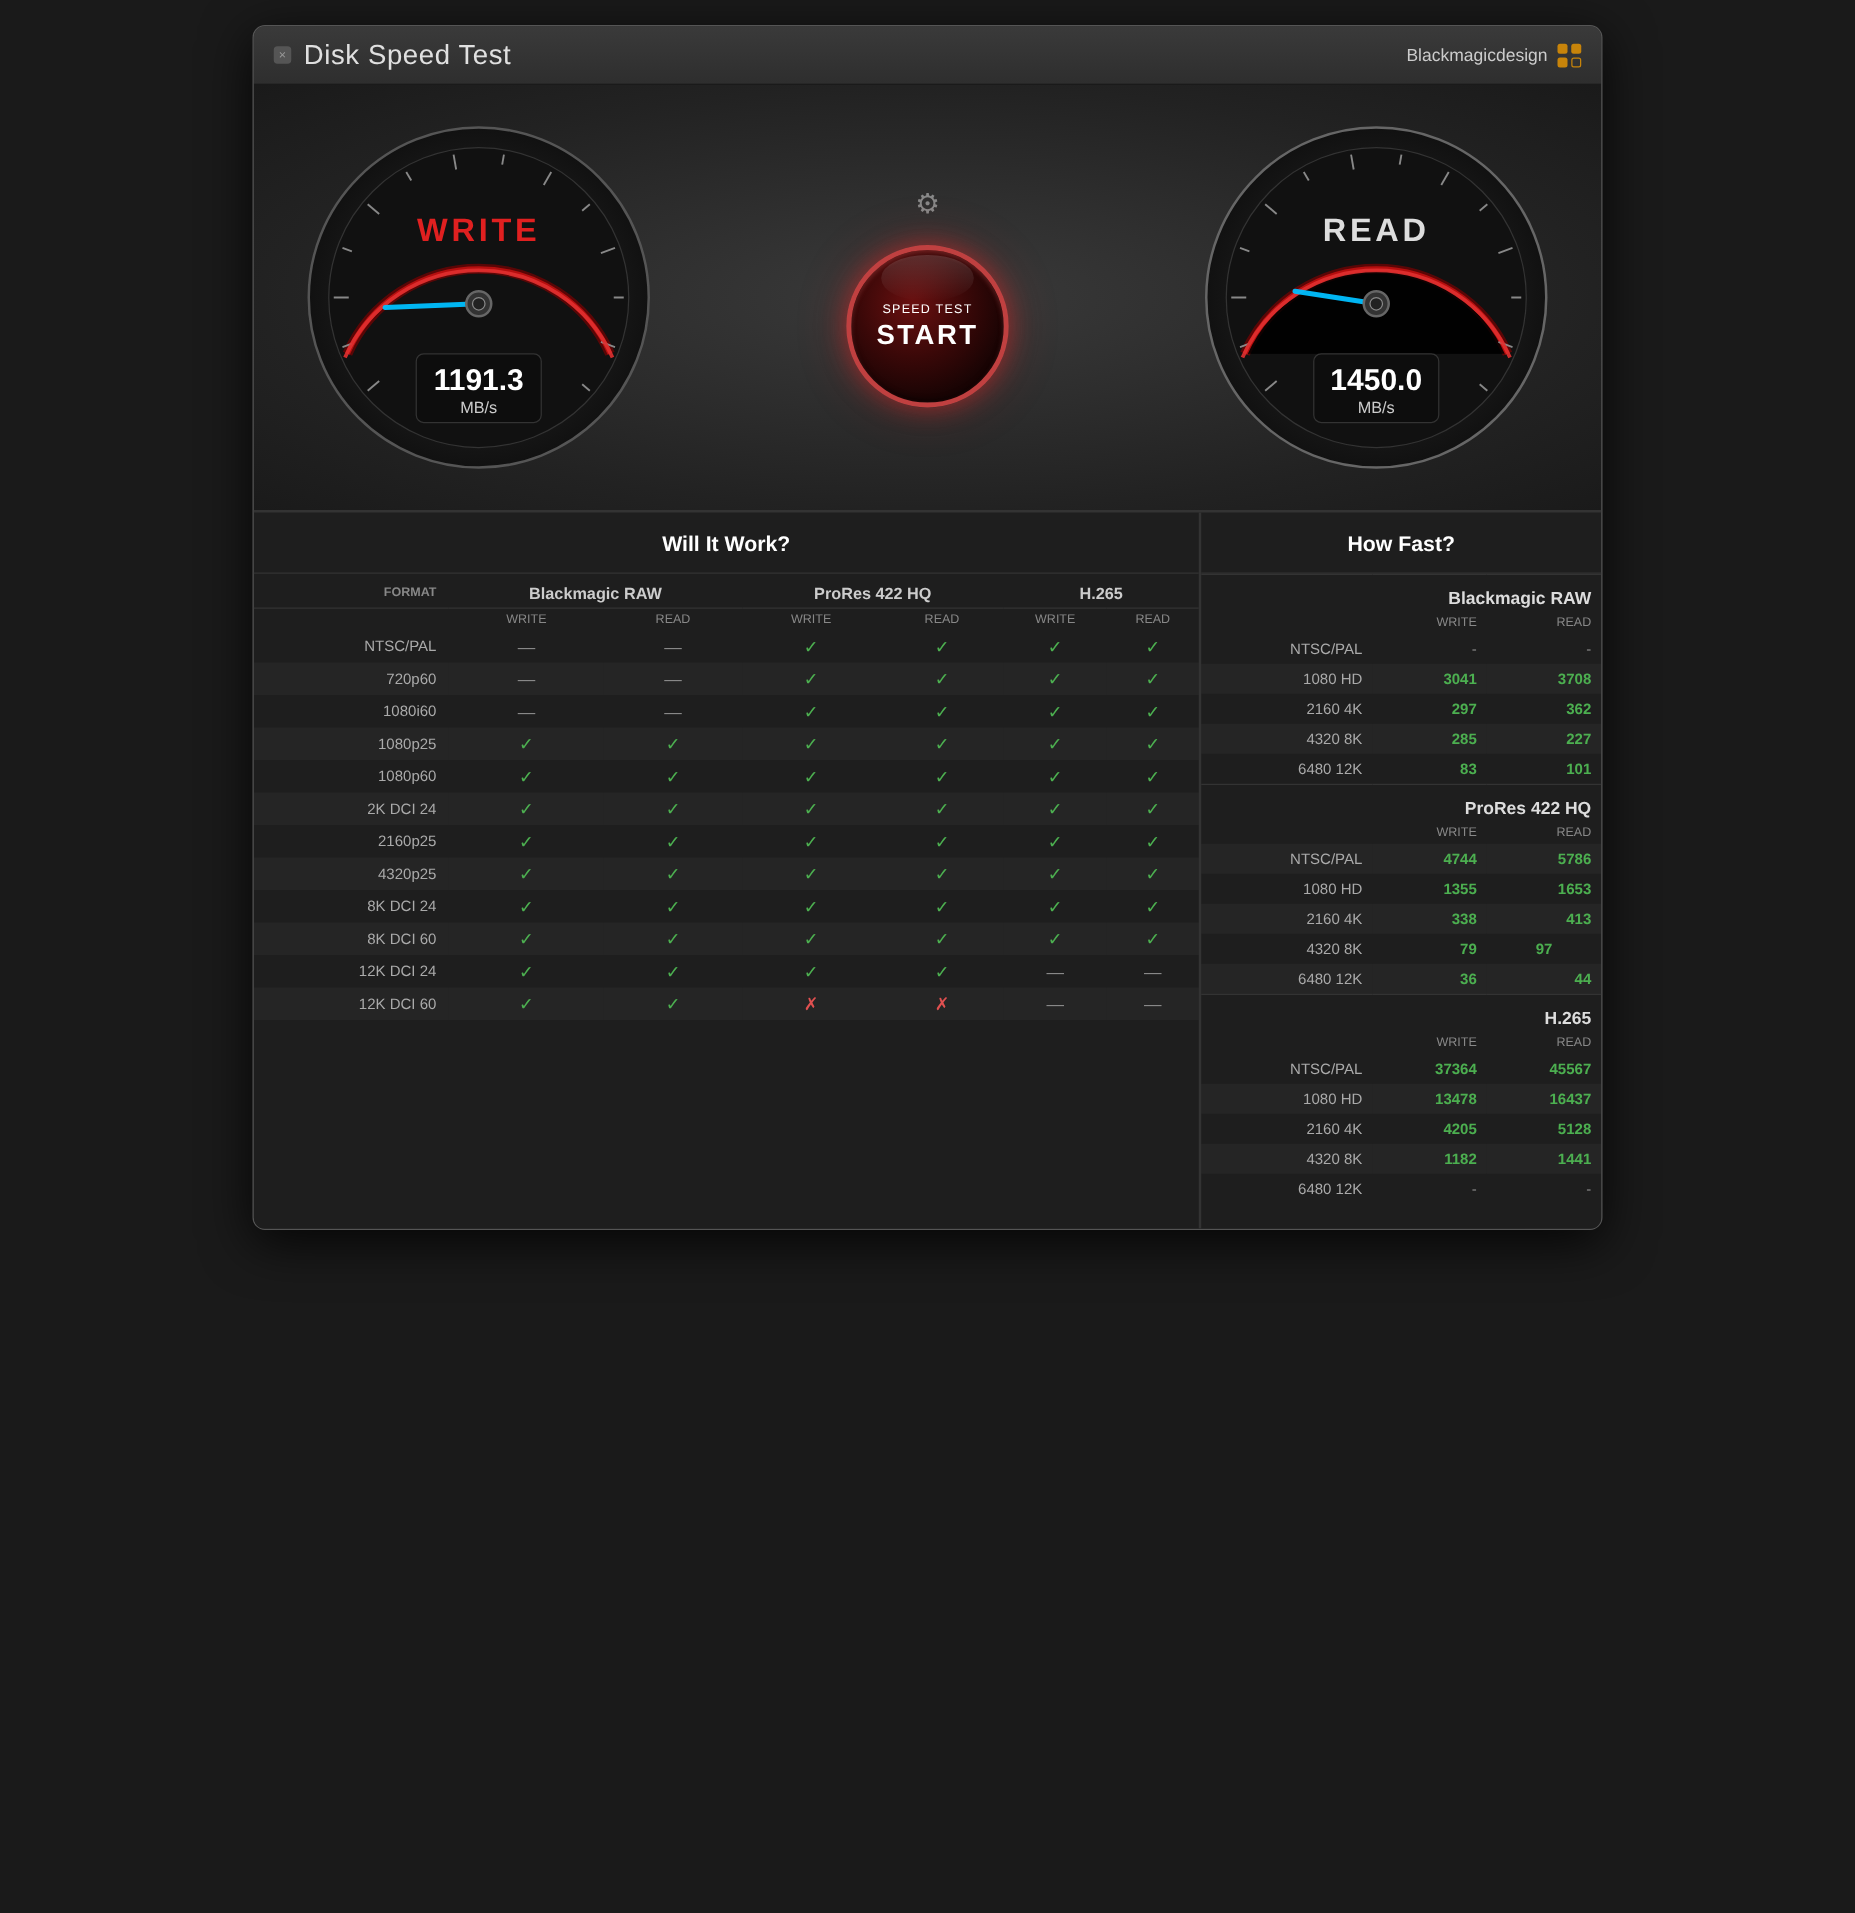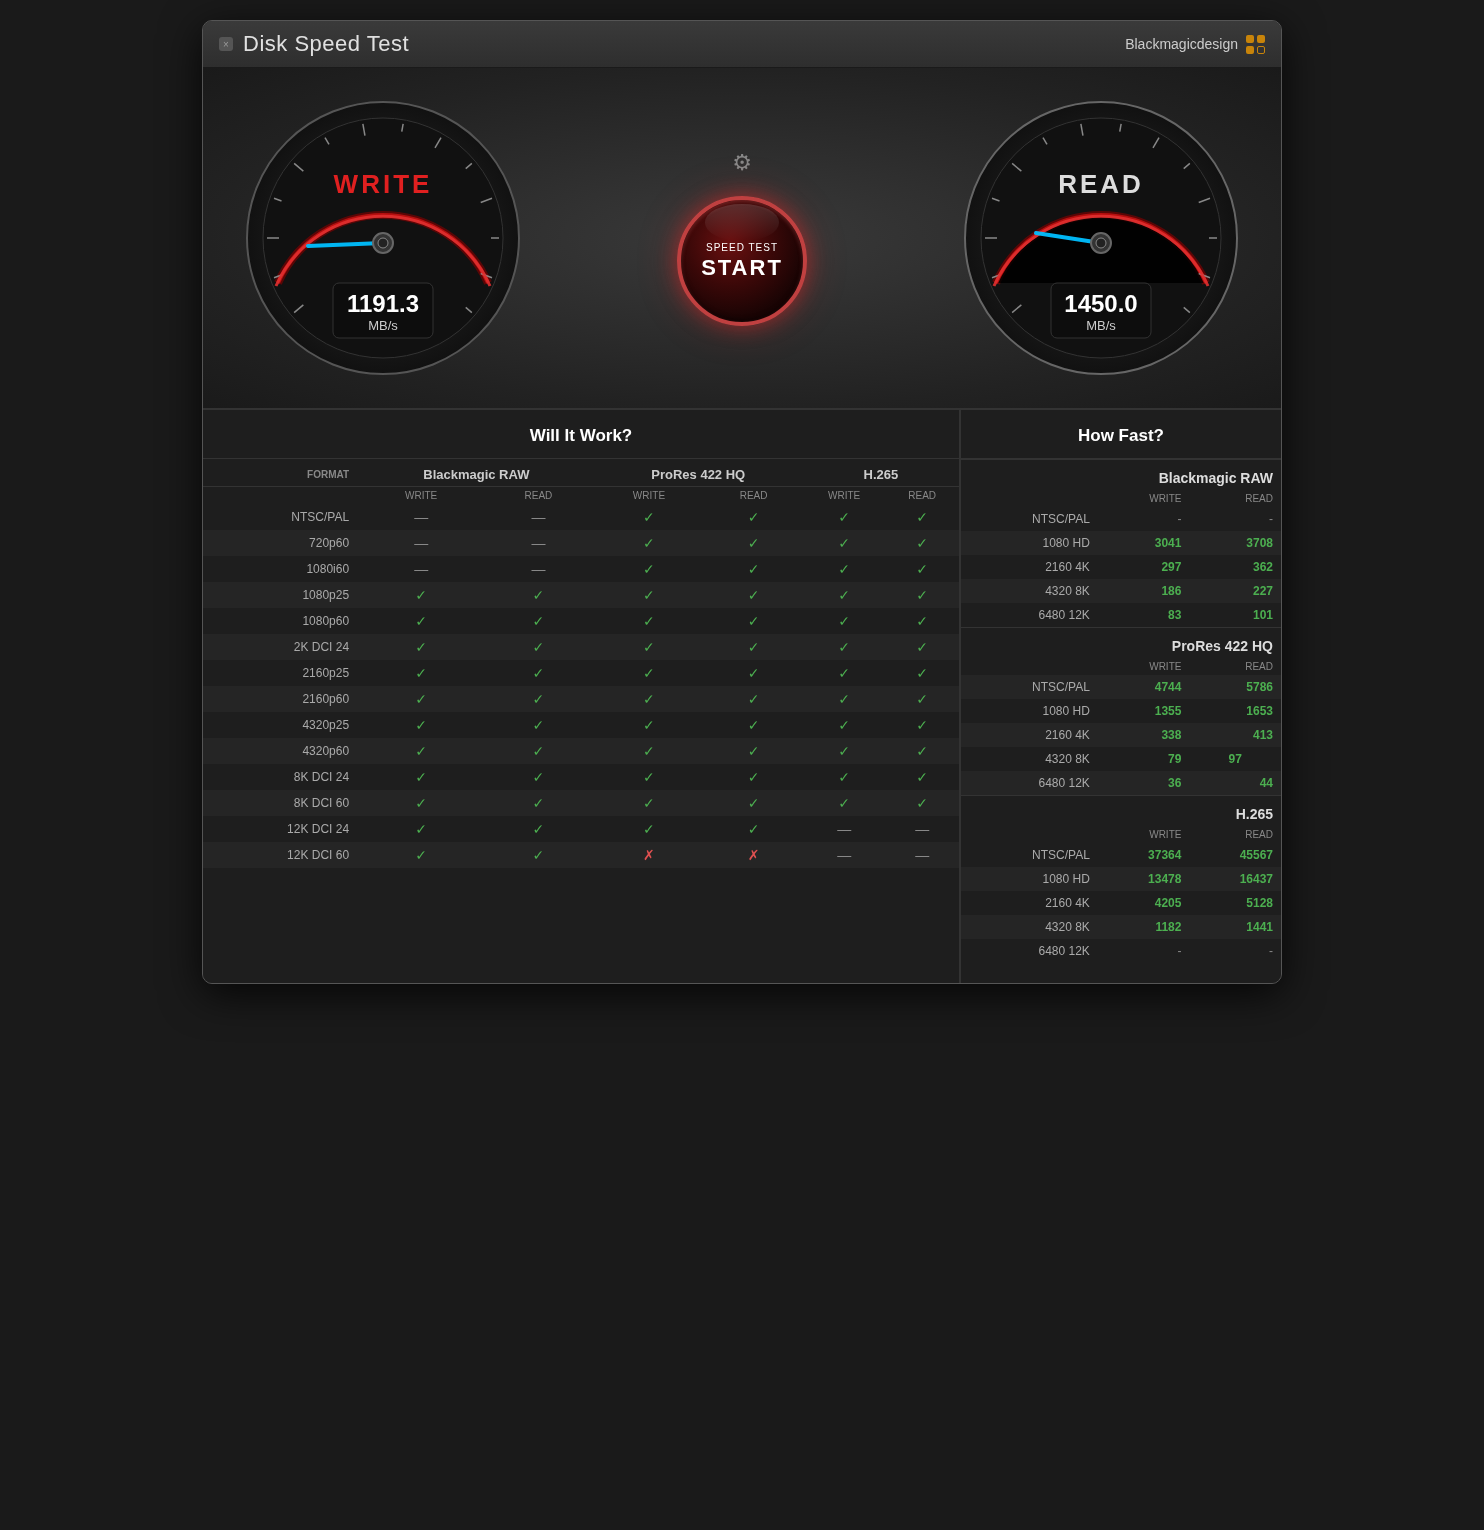--- a/index.html
+++ b/index.html
@@ -475,39 +475,21 @@
             <tr>
               <td class="format-name">2160p25</td>
               <td><span class="check-green">✓</span></td>
               <td><span class="check-green">✓</span></td>
               <td><span class="check-green">✓</span></td>
               <td><span class="check-green">✓</span></td>
               <td><span class="check-green">✓</span></td>
               <td><span class="check-green">✓</span></td>
             </tr>
             <tr>
-              <td class="format-name">2160p60</td>
-              <td><span class="check-green">✓</span></td>
-              <td><span class="check-green">✓</span></td>
-              <td><span class="check-green">✓</span></td>
-              <td><span class="check-green">✓</span></td>
-              <td><span class="check-green">✓</span></td>
-              <td><span class="check-green">✓</span></td>
-            </tr>
-            <tr>
               <td class="format-name">4320p25</td>
-              <td><span class="check-green">✓</span></td>
-              <td><span class="check-green">✓</span></td>
-              <td><span class="check-green">✓</span></td>
-              <td><span class="check-green">✓</span></td>
-              <td><span class="check-green">✓</span></td>
-              <td><span class="check-green">✓</span></td>
-            </tr>
-            <tr>
-              <td class="format-name">4320p60</td>
               <td><span class="check-green">✓</span></td>
               <td><span class="check-green">✓</span></td>
               <td><span class="check-green">✓</span></td>
               <td><span class="check-green">✓</span></td>
               <td><span class="check-green">✓</span></td>
               <td><span class="check-green">✓</span></td>
             </tr>
             <tr>
               <td class="format-name">8K DCI 24</td>
               <td><span class="check-green">✓</span></td>
@@ -570,21 +552,21 @@
               <td class="val-green" style="text-align: right;">3041</td>
               <td class="val-green" style="text-align: right;">3708</td>
             </tr>
             <tr>
               <td class="format-name-fast">2160 4K</td>
               <td class="val-green" style="text-align: right;">297</td>
               <td class="val-green" style="text-align: right;">362</td>
             </tr>
             <tr>
               <td class="format-name-fast">4320 8K</td>
-              <td class="val-green" style="text-align: right;">186</td>
+              <td class="val-green" style="text-align: right;">285</td>
               <td class="val-green" style="text-align: right;">227</td>
             </tr>
             <tr>
               <td class="format-name-fast">6480 12K</td>
               <td class="val-green" style="text-align: right;">83</td>
               <td class="val-green" style="text-align: right;">101</td>
             </tr>
             <tr class="group-label-row">
               <td colspan="3">ProRes 422 HQ</td>
             </tr>

